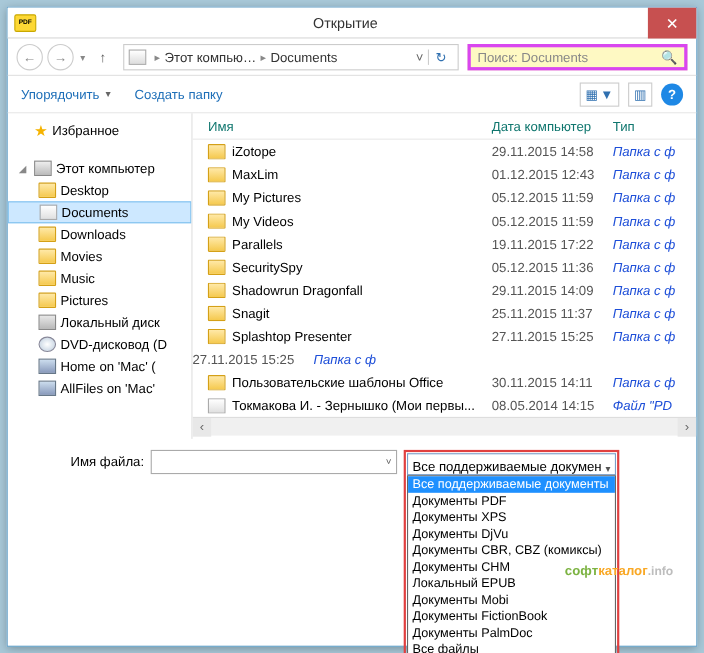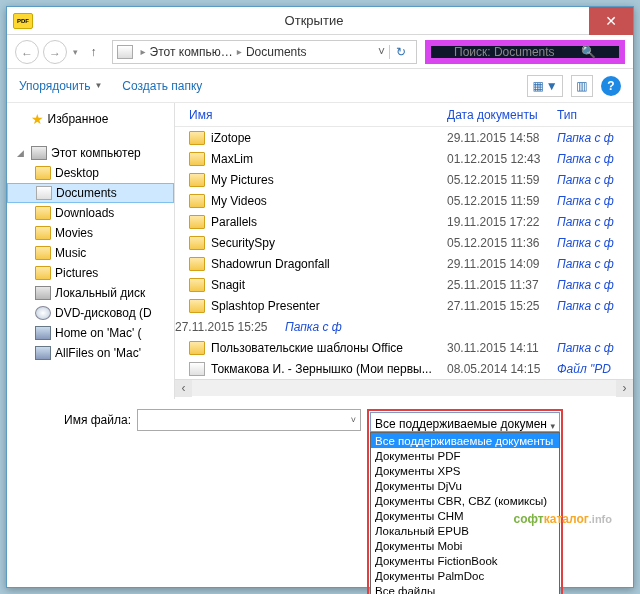--- a/index.html
+++ b/index.html
@@ -12,21 +12,21 @@
 .navbar { height: 34px; display: flex; align-items: center; padding: 0 8px; gap: 4px; border-bottom: 1px solid #e0e0e0; }
 .nav-btn { width: 24px; height: 24px; border: 1px solid #ccc; border-radius: 50%; display: flex; align-items: center; justify-content: center; color: #888; background: #fff; cursor: pointer; }
 .nav-up { width: 20px; height: 20px; display: flex; align-items: center; justify-content: center; color: #555; cursor: pointer; }
 .nav-hist { color: #888; font-size: 9px; padding: 0 2px; }
 .breadcrumb { flex: 1; height: 24px; border: 1px solid #ccc; background: #fff; display: flex; align-items: center; padding: 0 4px; margin: 0 4px; }
 .breadcrumb .bc-icon { width: 16px; height: 14px; background: linear-gradient(#fff,#ddd); border: 1px solid #aaa; margin-right: 4px; }
 .breadcrumb .sep { color: #888; padding: 0 4px; font-size: 10px; }
 .breadcrumb .seg { color: #333; }
 .breadcrumb .drop { margin-left: auto; color: #666; padding: 0 4px; }
 .breadcrumb .refresh { border-left: 1px solid #ccc; padding: 0 6px; color: #3070b0; }
-.searchbox { width: 200px; height: 24px; border: 6px solid #d946ef; background: #0f172a; display: flex; align-items: center; padding: 0 23px; color: #888; }
+.searchbox { width: 200px; height: 24px; border: 3px solid #d946ef; background: #fef9c3; display: flex; align-items: center; padding: 0 6px; color: #888; }
 .searchbox .mag { margin-left: auto; color: #666; }
 .toolbar { height: 34px; display: flex; align-items: center; padding: 0 12px; gap: 20px; border-bottom: 1px solid #e8e8e8; }
 .tool-link { color: #1e6fb8; cursor: pointer; display: flex; align-items: center; gap: 4px; }
 .tool-link .dd { font-size: 8px; color: #666; }
 .toolbar .right { margin-left: auto; display: flex; align-items: center; gap: 8px; }
 .view-btn { width: 36px; height: 22px; border: 1px solid #ccc; display: flex; align-items: center; justify-content: center; gap: 2px; color: #3070b0; cursor: pointer; }
 .preview-btn { width: 22px; height: 22px; border: 1px solid #ccc; display: flex; align-items: center; justify-content: center; color: #3070b0; cursor: pointer; }
 .help-btn { width: 20px; height: 20px; border-radius: 50%; background: #1e88e5; color: #fff; display: flex; align-items: center; justify-content: center; font-weight: bold; cursor: pointer; }
 .body { display: flex; height: 296px; }
 .sidebar { width: 168px; border-right: 1px solid #e0e0e0; overflow: hidden; padding-top: 6px; }
@@ -36,21 +36,21 @@
 .side-item .exp { width: 10px; font-size: 9px; color: #888; }
 .ico { width: 16px; height: 14px; display: inline-block; }
 .ico-fav { color: #f5b301; font-size: 14px; }
 .ico-pc { background: linear-gradient(#eee,#bbb); border: 1px solid #888; }
 .ico-folder { background: linear-gradient(#ffe9a8,#f5c94e); border: 1px solid #d4a017; border-radius: 1px; }
 .ico-doc { background: linear-gradient(#fff,#e0e0e0); border: 1px solid #aaa; }
 .ico-disk { background: radial-gradient(#fff,#bcd); border-radius: 50%; border: 1px solid #889; }
 .ico-drive { background: linear-gradient(#e8e8e8,#b8b8b8); border: 1px solid #888; }
 .ico-net { background: linear-gradient(#cde,#89b); border: 1px solid #678; }
 .filelist { flex: 1; overflow: hidden; position: relative; }
-.fl-header { height: 24px; display: flex; align-items: center; border-bottom: 1px solid #e8e8e8; color: #1d4ed8; }
+.fl-header { height: 24px; display: flex; align-items: center; border-bottom: 1px solid #e8e8e8; color: #0f766e; }
 .fl-header .col-name { width: 272px; padding-left: 14px; }
 .fl-header .col-date { width: 110px; }
 .fl-header .col-type { flex: 1; }
 .fl-rows { height: 252px; overflow: hidden; }
 .fl-row { height: 21px; display: flex; align-items: center; cursor: pointer; }
 .fl-row .cell-name { width: 272px; padding-left: 14px; display: flex; align-items: center; gap: 6px; white-space: nowrap; overflow: hidden; }
 .fl-row .cell-date { width: 110px; color: #555; white-space: nowrap; }
 .fl-row .cell-type { flex: 1; color: #1d4ed8; white-space: nowrap; overflow: hidden; font-style: italic; }
 .scroll-h { height: 17px; background: #f0f0f0; border-top: 1px solid #ddd; display: flex; align-items: center; }
 .scroll-h .arrow { width: 17px; height: 17px; display: flex; align-items: center; justify-content: center; color: #666; background: #e8e8e8; cursor: pointer; }
@@ -169,21 +169,21 @@
           <div class="side-item indent">
             <span class="ico ico-net"></span>
             <span>AllFiles on 'Mac'</span>
           </div>
         </div>
     </div>
 
     <div class="filelist">
       <div class="fl-header">
         <div class="col-name">Имя</div>
-        <div class="col-date">Дата документы</div>
+        <div class="col-date">Дата компьютер</div>
         <div class="col-type">Тип</div>
       </div>
       <div class="fl-rows" id="file-rows">
           <div class="fl-row">
             <div class="cell-name">
               <span class="ico ico-folder"></span>
               <span>iZotope</span>
             </div>
             <div class="cell-date">29.11.2015 14:58</div>
             <div class="cell-type">Папка с ф</div>

